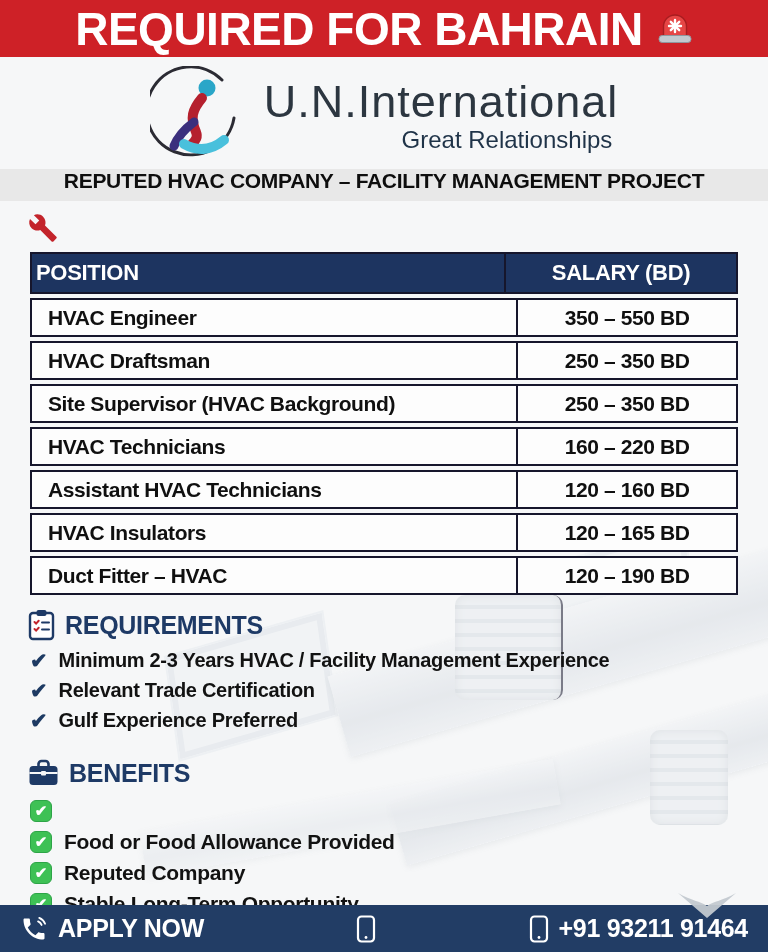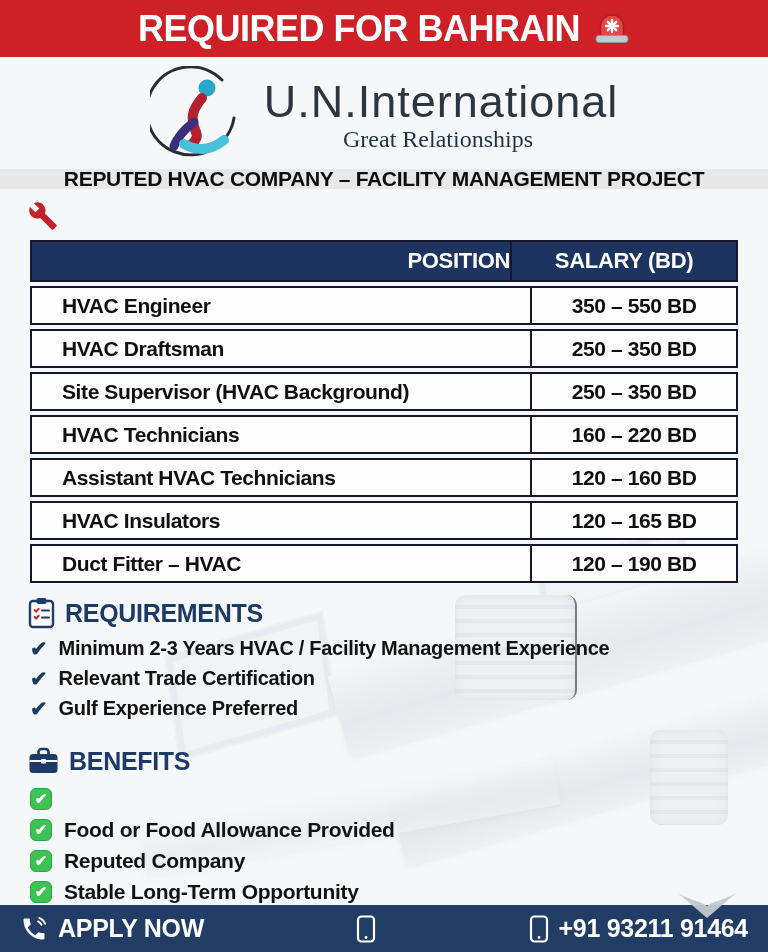--- a/index.html
+++ b/index.html
@@ -16,47 +16,47 @@
   .cyl.c1{left:455px;top:55px;width:90px;height:105px;}
   .cyl.c2{left:650px;top:190px;width:78px;height:95px;}
   .diff{position:absolute;background:#eef1f4;border:6px solid #dde2e8;outline:2px solid #e7ebef;transform:rotate(-16deg) skewX(-8deg);}
   .diff.f1{left:170px;top:95px;width:150px;height:90px;}
   .diff.f2{left:540px;top:8px;width:140px;height:70px;}
 
   .z{position:relative;z-index:2;}
 
   
   .banner{height:57px;background:#ce2127;display:flex;align-items:center;justify-content:center;gap:14px;}
-  .banner .title{color:#fff;font-size:36px;font-weight:800;letter-spacing:-.5px;}
+  .banner .title{color:#fff;font-size:46px;font-weight:800;letter-spacing:-.5px;}
 
   
   .logo-row{margin-top:6px;height:106px;display:flex;align-items:center;justify-content:center;gap:10px;}
   .logo-text{display:inline-block;}
   .logo-name{font-family:Liberation Sans, sans-serif;font-size:45px;color:#2c3640;letter-spacing:1px;line-height:1;}
-  .logo-tagline{font-family:Liberation Serif, serif;font-size:24px;color:#1f3348;text-align:center;padding-right:6px;margin-top:2px;}
-
-  
-  .subheader{height:20px;background:#e8e8e8;display:flex;align-items:center;justify-content:center;}
+  .logo-tagline{font-family:Liberation Sans, sans-serif;font-size:24px;color:#1f3348;text-align:right;padding-right:6px;margin-top:2px;}
+
+  
+  .subheader{height:32px;background:#e8e8e8;display:flex;justify-content:center;}
   .subheader span{font-size:21px;font-weight:800;color:#0e0e0e;letter-spacing:-.3px;}
 
   
   .sect-head{display:flex;align-items:center;gap:10px;margin-left:28px;}
   .sect-head.open{margin-top:8px;height:38px;}
   .sect-head.open .t{color:#c3242b;font-size:25px;font-weight:800;letter-spacing:-.3px;}
   .sect-head.navy .t{color:#1e3a66;font-size:25px;font-weight:800;letter-spacing:-.3px;}
   .sect-head.req{margin-top:13px;height:34px;}
   .sect-head.ben{margin-top:20px;height:36px;}
 
   
   .ptable{margin:5px 30px 0 30px;}
   .trow{display:flex;border:2px solid #16162c;background:#fdfdfd;height:35px;margin-top:4px;align-items:stretch;}
   .trow.head{background:#1d3460;height:38px;margin-top:0;}
-  .c1{flex:0 0 66.5%;display:flex;align-items:center;border-right:2px solid #16162c;padding-left:30px;}
+  .c1{flex:0 0 66.5%;display:flex;align-items:center;border-right:2px solid #16162c;padding-left:16px;}
   .c2{flex:1;display:flex;align-items:center;justify-content:center;}
-  .trow.head .c1{justify-content:flex-end;padding-left:10px;}
+  .trow.head .c1{justify-content:flex-start;padding-left:4px;}
   .trow.head span{color:#fff;font-size:22px;font-weight:800;letter-spacing:-.3px;}
   .trow.body span{color:#101010;font-size:21px;font-weight:700;letter-spacing:-.4px;}
 
   
   .clist{margin:3px 0 0 30px;}
   .citem{display:flex;align-items:center;gap:11px;height:30px;}
   .citem .txt{font-size:20px;font-weight:700;color:#121212;letter-spacing:-.3px;}
   .vmark{color:#1d3a63;font-size:21px;font-weight:800;line-height:1;}
   .blist{margin:4px 0 0 30px;}
   .bitem{display:flex;align-items:center;gap:12px;height:31px;}

